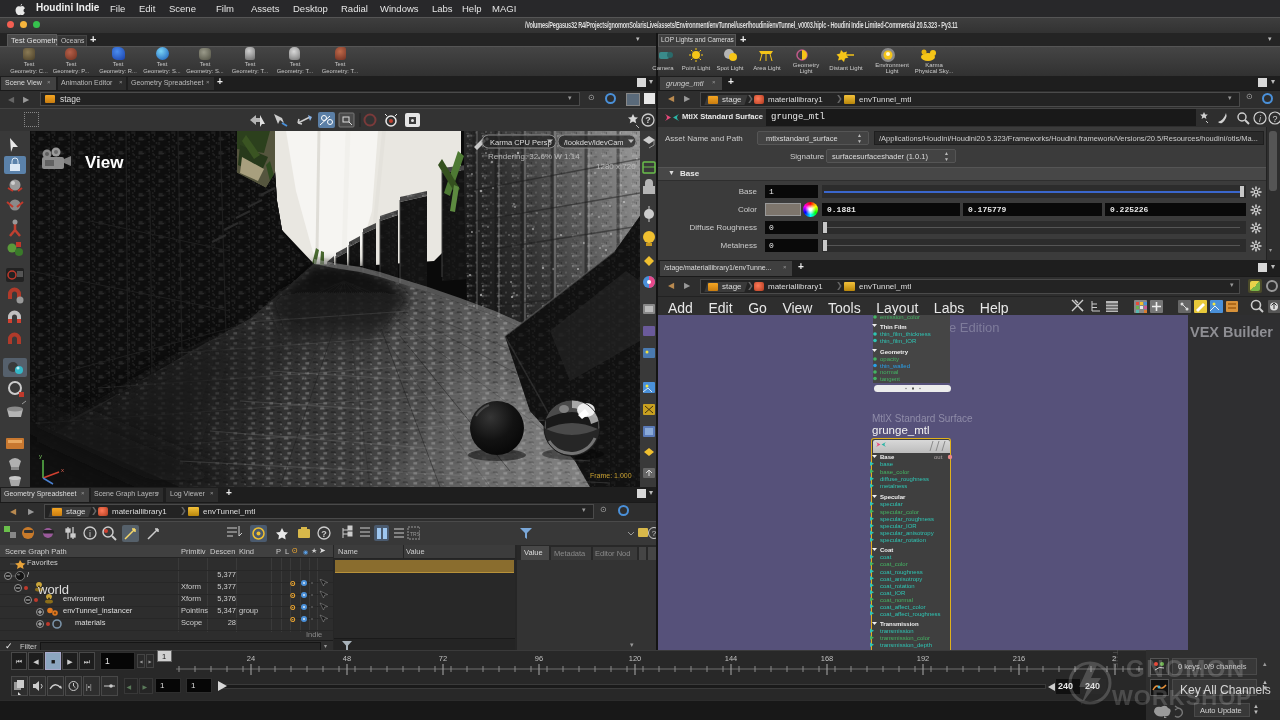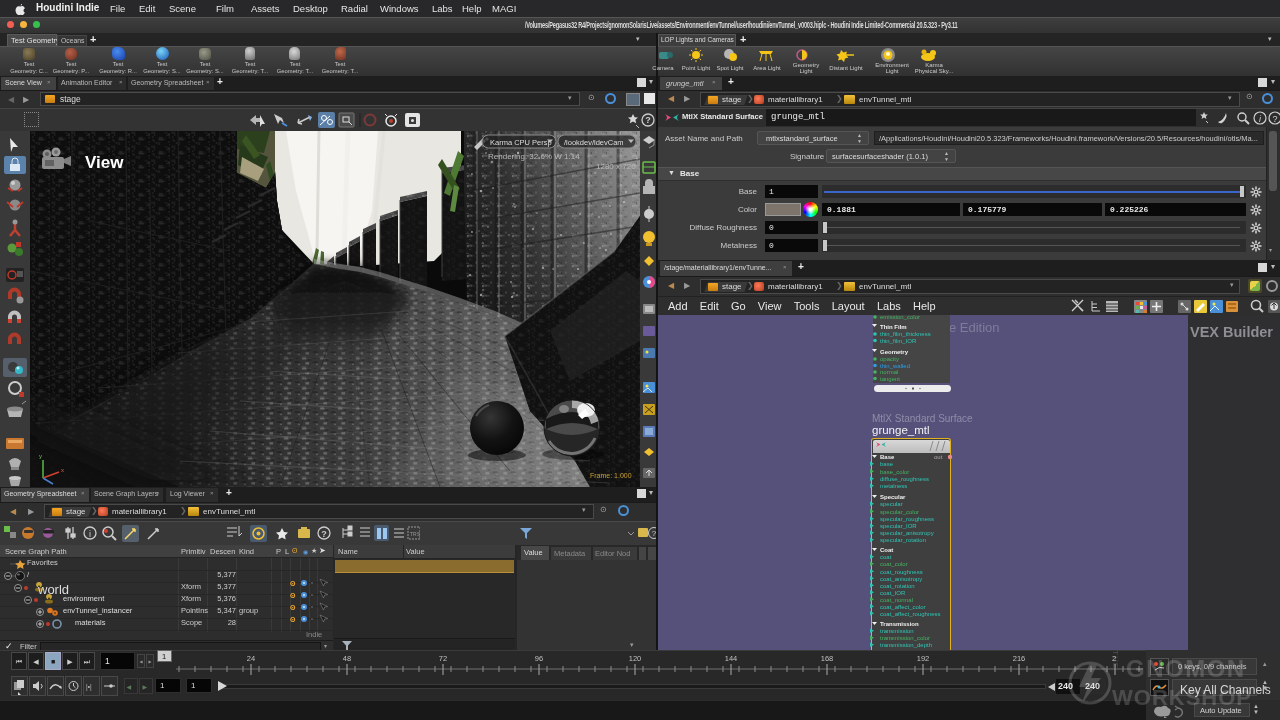--- a/index.html
+++ b/index.html
@@ -1090,21 +1090,21 @@
 <div class="abs" style="left:754px;top:282px;width:10px;height:9px;background:radial-gradient(circle at 40% 40%,#ff7a59,#b03a1e);border-radius:2px;"></div>
 <div class="tx" style="left:768px;top:282px;font-size:8px;color:#ddd;">materiallibrary1</div>
 <div class="abs" style="left:844px;top:282px;width:11px;height:9px;background:linear-gradient(#f3c13a,#b8860b);border-radius:1px;"></div>
 <div class="tx" style="left:859px;top:282px;font-size:8px;color:#ddd;">envTunnel_mtl</div>
 <div class="tx" style="left:1230px;top:281px;font-size:7px;color:#999;">▾</div>
 <div class="abs" style="left:1248px;top:279px;width:14px;height:14px;background:#4a4a2a;border-radius:2px;"></div>
 <div class="abs" style="left:1250px;top:281px;width:10px;height:10px;background:linear-gradient(135deg,#e8d24a 50%,#7ab648 50%);border-radius:2px;"></div>
 <div class="abs" style="left:1266px;top:280px;width:12px;height:12px;border-radius:50%;border:2px solid #999;box-sizing:border-box;"></div>
 
 <div class="abs" style="left:658px;top:296px;width:622px;height:19px;background:#2e2e2e;border-top:1px solid #222;box-sizing:border-box;"></div>
-<div class="tx" style="left:668px;top:300px;font-size:11px;color:#e8e8e8;">Add&nbsp;&nbsp;&nbsp;&nbsp;Edit&nbsp;&nbsp;&nbsp;&nbsp;Go&nbsp;&nbsp;&nbsp;&nbsp;View&nbsp;&nbsp;&nbsp;&nbsp;Tools&nbsp;&nbsp;&nbsp;&nbsp;Layout&nbsp;&nbsp;&nbsp;&nbsp;Labs&nbsp;&nbsp;&nbsp;&nbsp;Help</div>
+<div class="tx" style="left:668px;top:300px;font-size:14px;color:#e8e8e8;">Add&nbsp;&nbsp;&nbsp;&nbsp;Edit&nbsp;&nbsp;&nbsp;&nbsp;Go&nbsp;&nbsp;&nbsp;&nbsp;View&nbsp;&nbsp;&nbsp;&nbsp;Tools&nbsp;&nbsp;&nbsp;&nbsp;Layout&nbsp;&nbsp;&nbsp;&nbsp;Labs&nbsp;&nbsp;&nbsp;&nbsp;Help</div>
 <svg class="abs" style="left:1070px;top:298px;" width="210" height="16" viewBox="0 0 210 16">
  <g stroke="#ccc" stroke-width="1.4" fill="none">
           <path d="M2 13 L13 2 m-11 0 l11 11"></path>
           <path d="M5 2 l3 3 M10 10 l3 3"></path>
         </g>
  <path d="M22 3 v10 h8 m-8-7 h5 m-5 3.5 h5" stroke="#ccc" fill="none"></path>
  <rect x="36" y="3" width="12" height="11" fill="#b8b8b8"></rect>
         <g stroke="#333">
           <line x1="36" y1="6" x2="48" y2="6"></line>
           <line x1="36" y1="9" x2="48" y2="9"></line>

